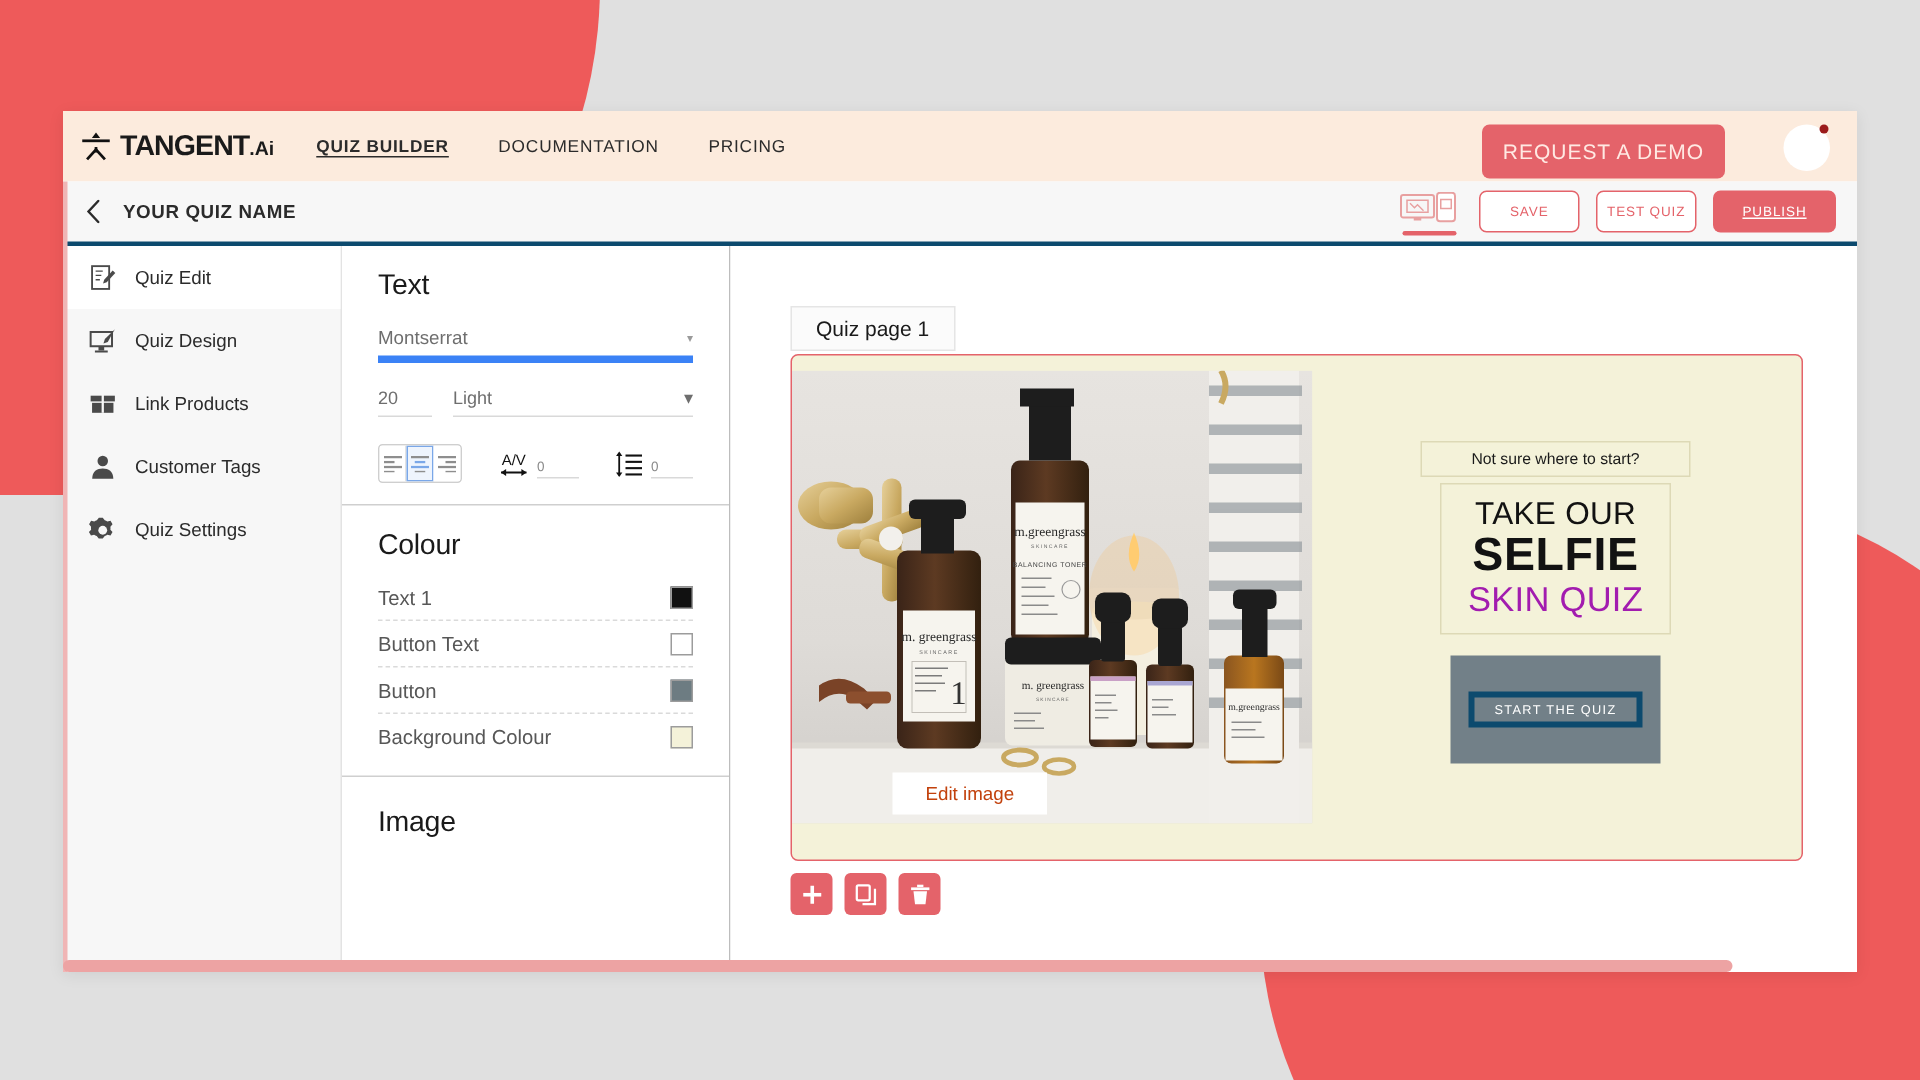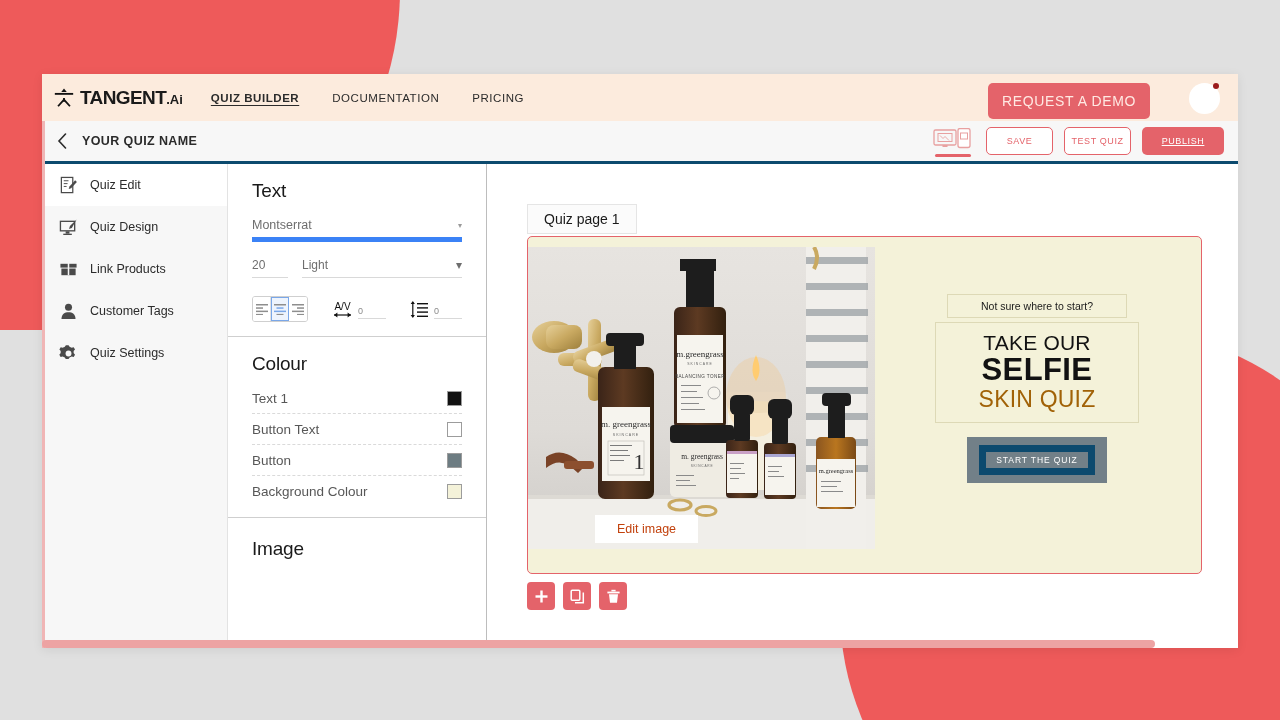--- a/index.html
+++ b/index.html
@@ -207,34 +207,34 @@
   }
   #slide-right {
     position: absolute; right: 0; top: 0; width: 328px; height: 100%;
     display: flex; flex-direction: column; align-items: center; padding-top: 57px;
   }
   #subhead-box {
     width: 180px; border: 1px solid #ddd9b6; background: #f4f2d9;
     text-align: center; padding: 5px 0; font-size: 10.5px; color: #1a1a1a;
   }
   #headline-box {
-    width: 204px; border: 1px solid #ddd9b6; background: #f4f2d9;
+    width: 154px; border: 1px solid #ddd9b6; background: #f4f2d9;
     text-align: center; padding: 9px 0 11px; margin-top: 4px;
     line-height: 1.05;
   }
   #hl1 { font-size: 21px; color: #121212; letter-spacing: .2px; }
   #hl2 { font-size: 31px; font-weight: 700; color: #121212; letter-spacing: .4px; }
-  #hl3 { font-size: 23px; color: #a16207; letter-spacing: .2px; }
+  #hl3 { font-size: 23px; color: #a21caf; letter-spacing: .2px; }
   #start-btn {
     margin-top: 14px; width: 140px; background: #728088;
     color: #ffffff; font-size: 8.5px; letter-spacing: .9px;
     text-align: center; padding: 8px 0; cursor: pointer;
     border: none; font-family: inherit;
   }
-  #start-btn .inner { border: 7px solid #0c4a6e; padding: 3px 0; margin: 0 12px; }
+  #start-btn .inner { border: 4px solid #0c4a6e; padding: 3px 0; margin: 16px 12px; }
 
   #slide-actions {
     position: absolute; left: 40px; top: 418px;
     display: flex; gap: 8px;
   }
   .act-btn {
     width: 28px; height: 28px; background: #e4636a; border-radius: 4px;
     display: flex; align-items: center; justify-content: center; cursor: pointer;
     border: none;
   }

